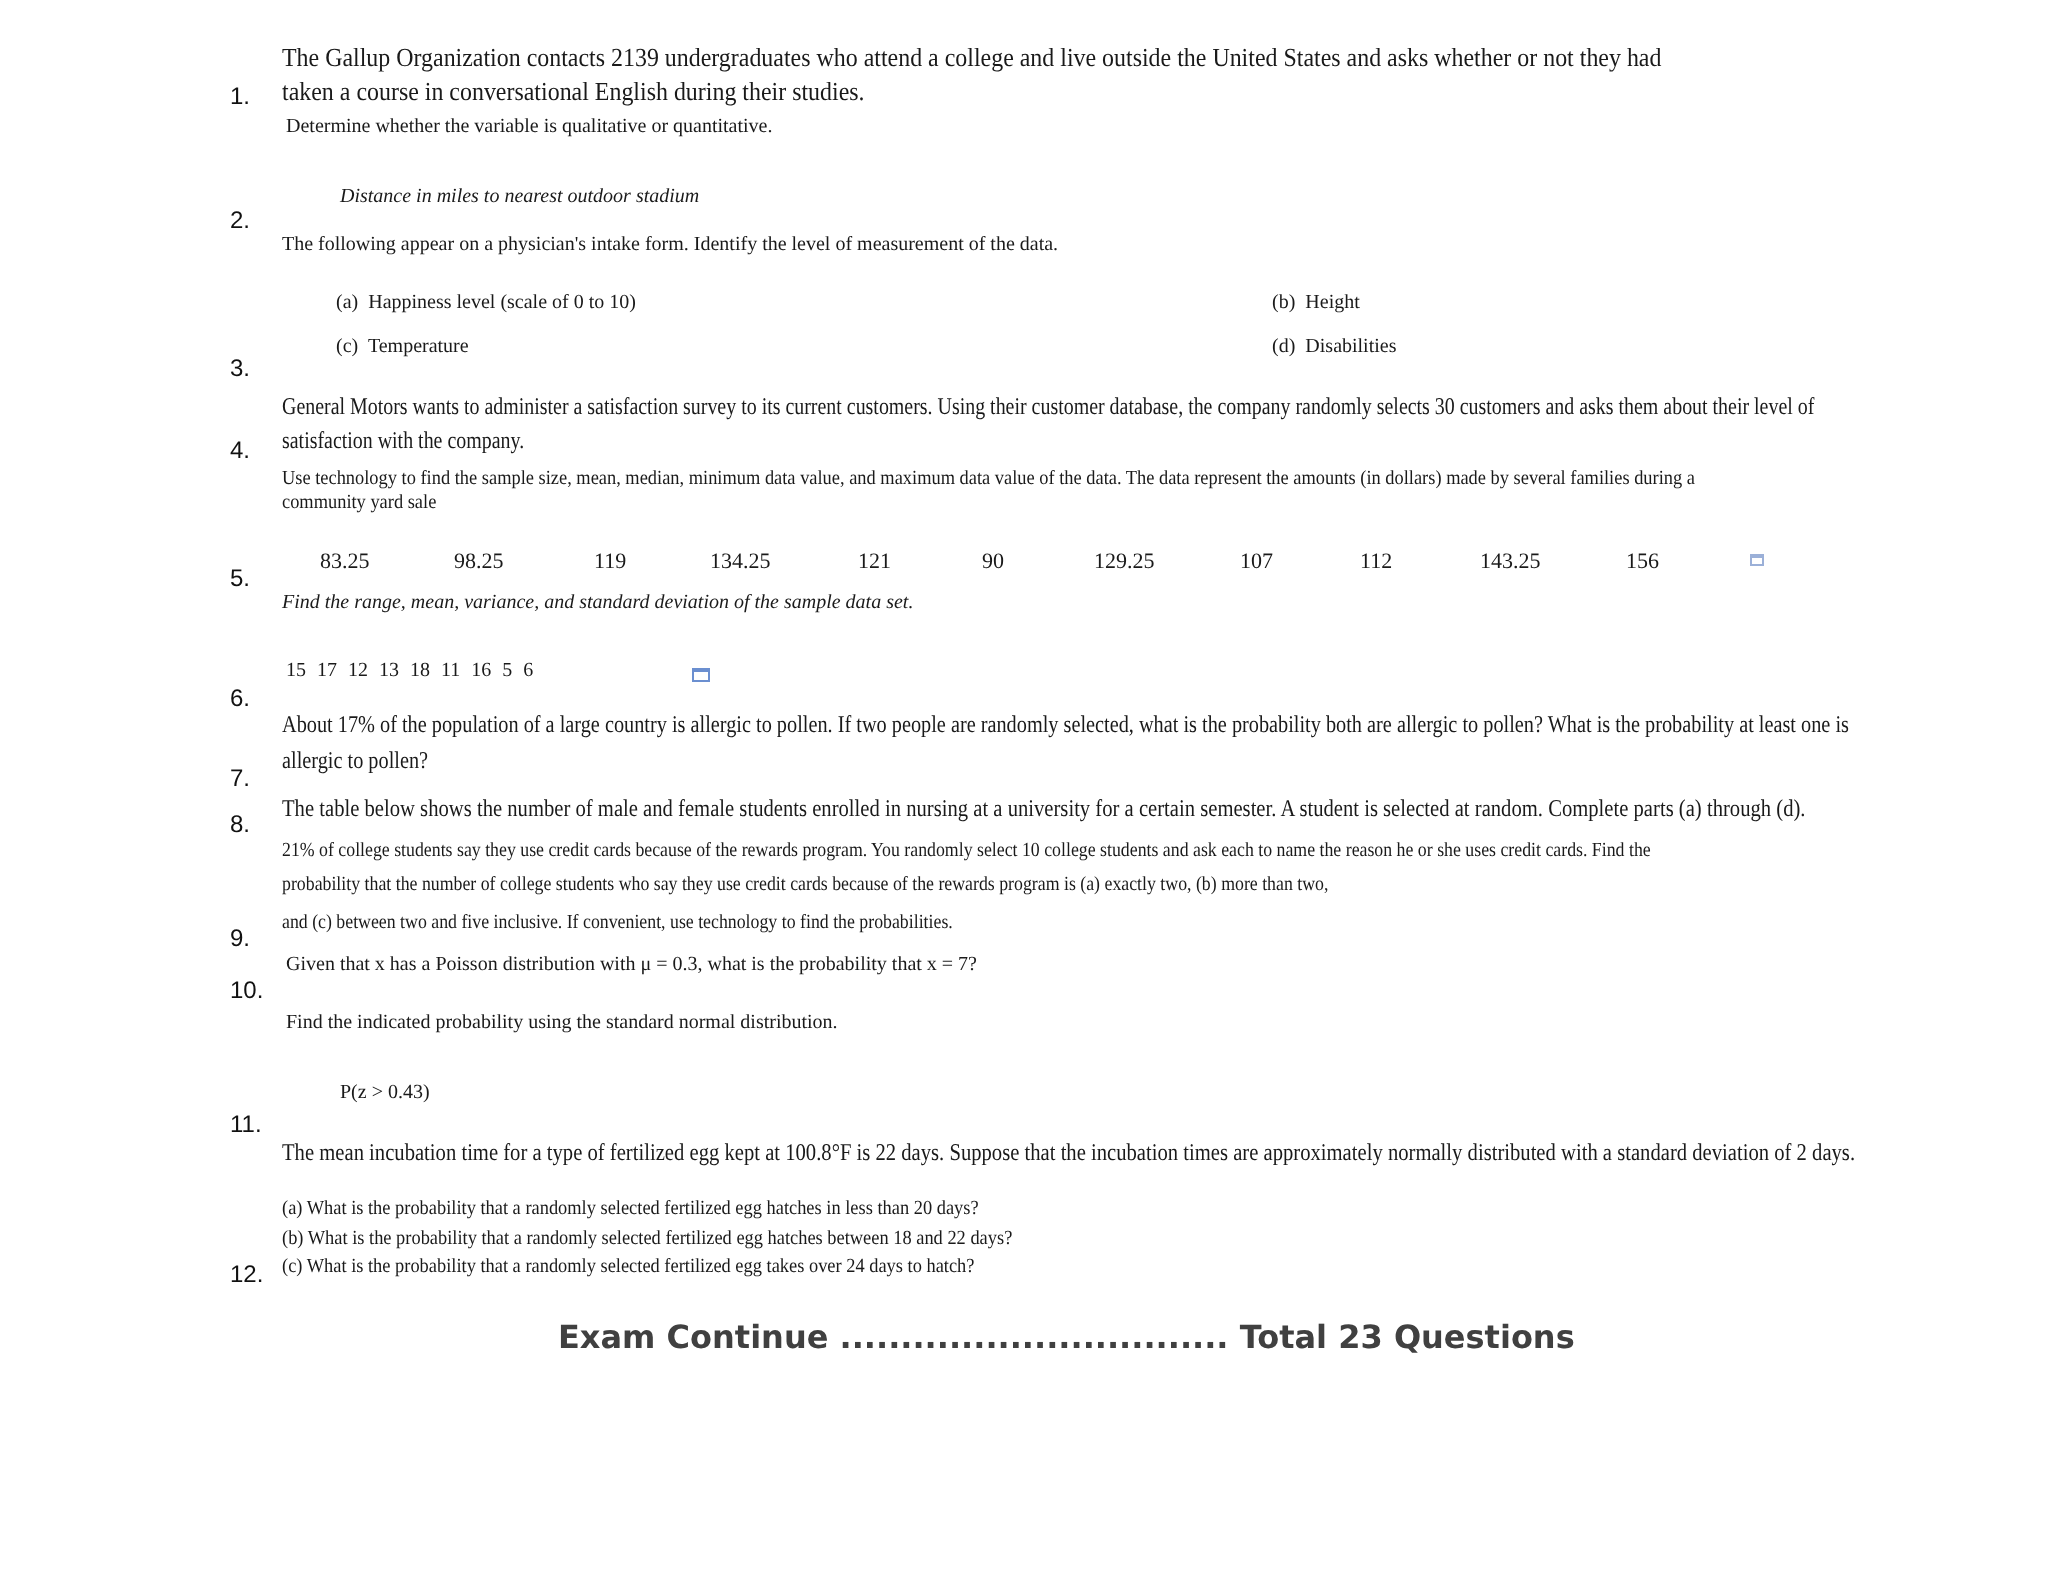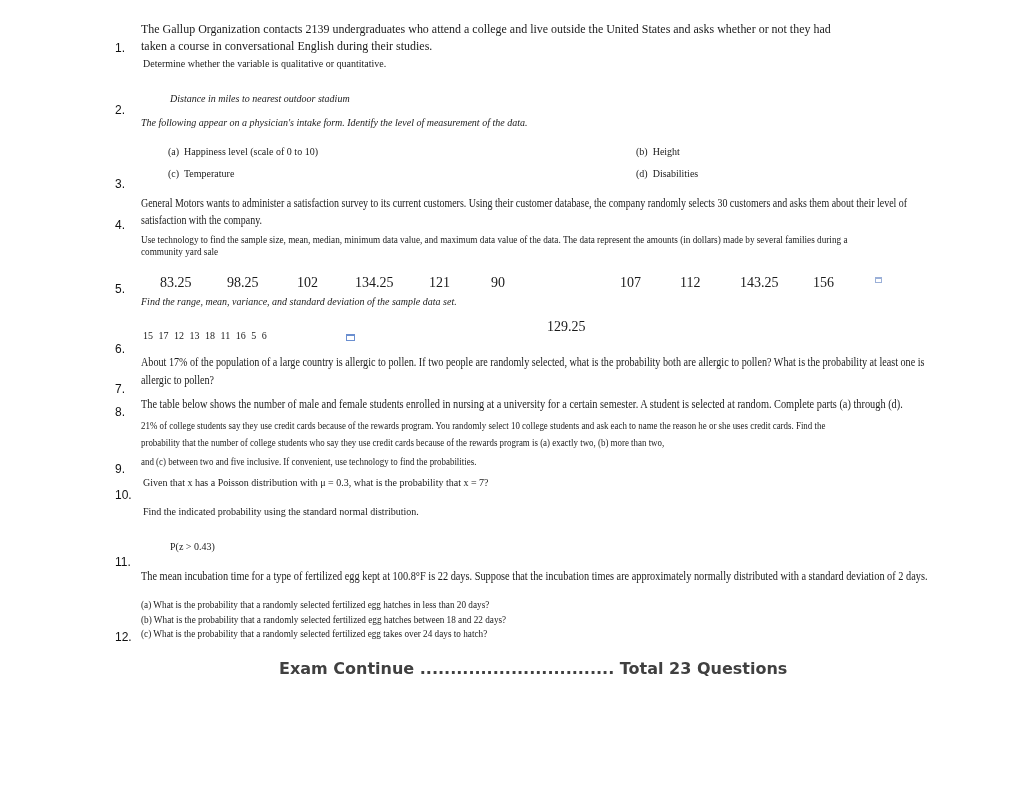--- a/index.html
+++ b/index.html
@@ -4,36 +4,36 @@
 <style>
   html, body { margin:0; padding:0; background:#ffffff; }
   body { width:1024px; height:791px; position:relative; overflow:hidden; color:#1a1a1a; }
   .abs { position:absolute; white-space:nowrap; }
   .num { font-family:"Liberation Sans", sans-serif; font-size:12px; color:#111; }
   .serif { font-family:"Liberation Serif", serif; }
   .t14 { font-size:10px; }
   .t13 { font-size:13px; }
   .t12 { font-size:12px; }
   .t10 { font-size:10px; }
-  .t9  { font-size:14px; }
+  .t9  { font-size:11px; }
   .icon-box { display:inline-block; width:9px; height:7px; border:1px solid #6b8fd0; border-top-width:2px; box-sizing:border-box; vertical-align:middle; }
   .icon-box.sm { width:7px; height:6px; border-color:#9bb0d8; }
   .footer { font-family:"DejaVu Sans", sans-serif; font-weight:bold; color:#404040; font-size:16px; }
 </style>
 </head>
 <body>
 
 <div class="abs serif t13" style="left:141px;top:21px;transform:scaleX(0.92);transform-origin:left top;">The Gallup Organization contacts 2139 undergraduates who attend a college and live outside the United States and asks whether or not they had</div>
 <div class="abs num" style="left:115px;top:41px;">1.</div>
 <div class="abs serif t13" style="left:141px;top:38px;transform:scaleX(0.92);transform-origin:left top;">taken a course in conversational English during their studies.</div>
 <div class="abs serif t14" style="left:143px;top:58px;">Determine whether the variable is qualitative or quantitative.</div>
 
 <div class="abs serif t14" style="left:170px;top:93px;font-style:italic;">Distance in miles to nearest outdoor stadium</div>
 <div class="abs num" style="left:115px;top:103px;">2.</div>
-<div class="abs serif t14" style="left:141px;top:117px;font-style:italic;">The following appear on a physician's intake form. Identify the level of measurement of the data.</div>
+<div class="abs serif t14" style="left:141px;top:117px;">The following appear on a physician's intake form. Identify the level of measurement of the data.</div>
 
 <div class="abs serif t14" style="left:168px;top:146px;">
   <span>(a)</span>&nbsp;
   <span>Happiness level (scale of 0 to 10)</span>
 </div>
 <div class="abs serif t14" style="left:636px;top:146px;">
   <span>(b)</span>&nbsp;
   <span>Height</span>
 </div>
 <div class="abs serif t14" style="left:168px;top:168px;">
@@ -47,25 +47,25 @@
 <div class="abs num" style="left:115px;top:177px;">3.</div>
 
 <div class="abs serif t12" style="left:141px;top:196px;transform:scaleX(0.83);transform-origin:left top;">General Motors wants to administer a satisfaction survey to its current customers. Using their customer database, the company randomly selects 30 customers and asks them about their level of</div>
 <div class="abs num" style="left:115px;top:218px;">4.</div>
 <div class="abs serif t12" style="left:141px;top:213px;transform:scaleX(0.83);transform-origin:left top;">satisfaction with the company.</div>
 <div class="abs serif t10" style="left:141px;top:234px;transform:scaleX(0.92);transform-origin:left top;">Use technology to find the sample size, mean, median, minimum data value, and maximum data value of the data. The data represent the amounts (in dollars) made by several families during a</div>
 <div class="abs serif t10" style="left:141px;top:246px;transform:scaleX(0.92);transform-origin:left top;">community yard sale</div>
 
 <div class="abs serif t9" style="left:160px;top:275px;">83.25</div>
 <div class="abs serif t9" style="left:227px;top:275px;">98.25</div>
-<div class="abs serif t9" style="left:297px;top:275px;">102</div>
+<div class="abs serif t9" style="left:297px;top:275px;">119</div>
 <div class="abs serif t9" style="left:355px;top:275px;">134.25</div>
 <div class="abs serif t9" style="left:429px;top:275px;">121</div>
 <div class="abs serif t9" style="left:491px;top:275px;">90</div>
-<div class="abs serif t9" style="left:547px;top:275px;margin-top:44px;">129.25</div>
+<div class="abs serif t9" style="left:547px;top:275px;">129.25</div>
 <div class="abs serif t9" style="left:620px;top:275px;">107</div>
 <div class="abs serif t9" style="left:680px;top:275px;">112</div>
 <div class="abs serif t9" style="left:740px;top:275px;">143.25</div>
 <div class="abs serif t9" style="left:813px;top:275px;">156</div>
 <span class="abs icon-box sm" style="left:875px;top:277px;"></span>
 <div class="abs num" style="left:115px;top:282px;">5.</div>
 <div class="abs serif t14" style="left:141px;top:296px;font-style:italic;">Find the range, mean, variance, and standard deviation of the sample data set.</div>
 
 <div class="abs serif t14" style="left:143px;top:330px;word-spacing:3px;">
   <span>15</span>

